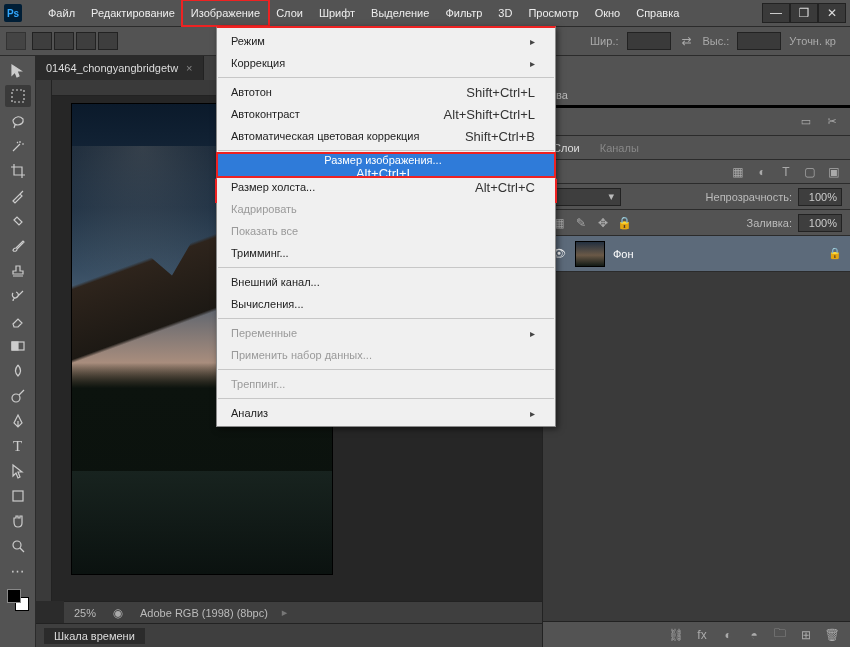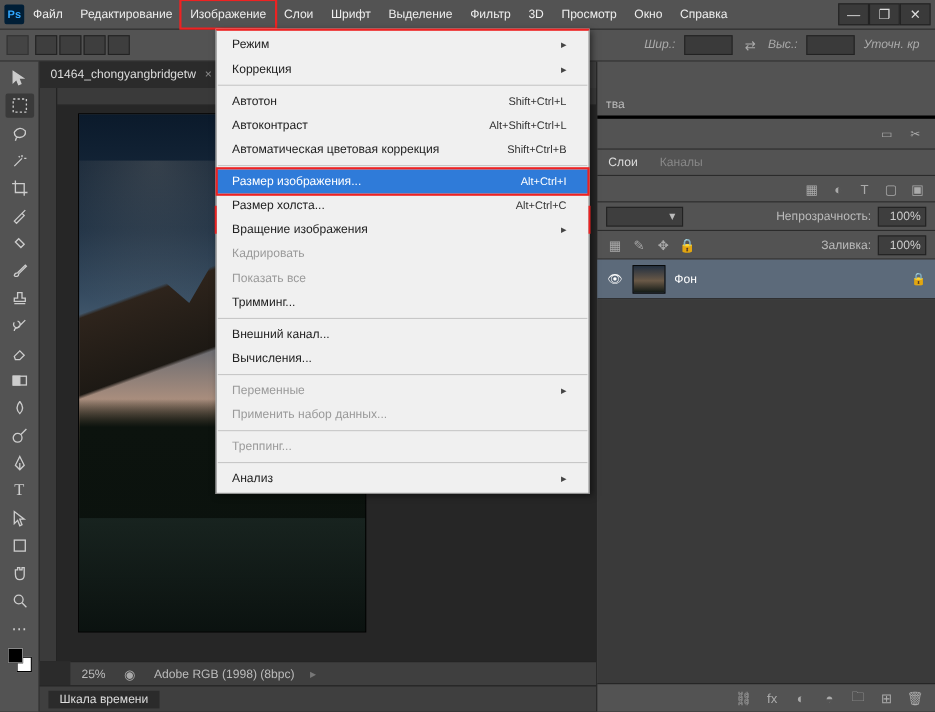--- a/index.html
+++ b/index.html
@@ -1,34 +1,34 @@
 <!DOCTYPE html>
 <html><head>
 <meta charset="utf-8">
 <style>
   * { margin: 0; padding: 0; box-sizing: border-box; font-family: Tahoma, Arial, sans-serif; font-size: 11px; user-select: none; }
   body { background: #2b2b2b; width: 850px; height: 647px; overflow: hidden; color: #ccc; }
   .app { width: 850px; height: 647px; background: #535353; display: flex; flex-direction: column; }
 
   
   .titlebar { height: 26px; background: #535353; display: flex; align-items: center; padding: 0 4px; }
-  .ps-logo { width: 18px; height: 18px; background: #001e36; color: #31a8ff; font-weight: bold; font-size: 10px; display: flex; align-items: center; justify-content: center; border-radius: 2px; margin-right: 0; }
+  .ps-logo { width: 18px; height: 18px; background: #001e36; color: #31a8ff; font-weight: bold; font-size: 10px; display: flex; align-items: center; justify-content: center; border-radius: 2px; margin-right: 18px; }
   .menu { display: flex; align-items: center; height: 100%; }
   .menu-item { padding: 0 8px; height: 100%; display: flex; align-items: center; color: #eee; cursor: default; white-space: nowrap; }
   .menu-item.active { position: relative; }
   .menu-active-box { position: absolute; border: 2px solid #e22; left: -2px; right: -2px; top: -1px; bottom: -1px; pointer-events: none; }
   .win-controls { margin-left: auto; display: flex; gap: 0; }
   .win-btn { width: 28px; height: 20px; background: #3a3a3a; color: #ddd; display: flex; align-items: center; justify-content: center; border: 1px solid #222; font-size: 12px; }
 
   
   .optionsbar { height: 30px; background: #535353; border-top: 1px solid #2b2b2b; border-bottom: 1px solid #2b2b2b; display: flex; align-items: center; padding: 0 6px; gap: 6px; color: #bbb; }
   .opt-chip { width: 20px; height: 18px; background: #444; border: 1px solid #333; }
   .opt-group { display: flex; gap: 2px; }
   .opt-mode { width: 20px; height: 18px; background: #3e3e3e; border: 1px solid #222; }
-  .opt-label { color: #aaa; font-style: italic; }
+  .opt-label { color: #aaa; }
   .opt-inp { width: 44px; height: 18px; background: #3a3a3a; border: 1px solid #222; color: #888; padding: 0 4px; }
   .opt-far { margin-left: auto; display: flex; align-items: center; gap: 8px; padding-right: 8px; }
 
   
   .mainrow { flex: 1; display: flex; min-height: 0; background: #2b2b2b; }
 
   .toolbox { width: 36px; background: #535353; display: flex; flex-direction: column; align-items: center; padding-top: 4px; gap: 3px; border-right: 1px solid #2b2b2b; }
   .tool { width: 26px; height: 22px; display: flex; align-items: center; justify-content: center; color: #ccc; border-radius: 2px; font-size: 14px; }
   .tool.sel { background: #3a3a3a; }
   .tool svg { width: 16px; height: 16px; stroke: #ccc; fill: none; stroke-width: 1.2; }
@@ -67,29 +67,29 @@
 
   .layer-row { height: 36px; background: #5c6a7a; display: flex; align-items: center; gap: 8px; padding: 0 8px; color: #fff; border-bottom: 1px solid #2b2b2b; }
   .layer-eye { width: 16px; height: 16px; display: flex; align-items: center; justify-content: center; }
   .layer-thumb { width: 30px; height: 26px; background: linear-gradient(to bottom, #233040 0, #6a5947 55%, #121a16 100%); border: 1px solid #000; }
   .layer-lock { margin-left: auto; color: #ddd; }
 
   .rp-spacer { flex: 1; background: #3a3a3a; }
   .rp-footer { height: 26px; display: flex; align-items: center; gap: 10px; padding: 0 10px; border-top: 1px solid #222; justify-content: flex-end; }
 
   
-  .dropdown { position: absolute; left: 196px; top: 26px; width: 340px; background: #f0f0f0; color: #222; border: 1px solid #8a8a8a; box-shadow: 2px 2px 6px rgba(0,0,0,.5); z-index: 100; padding: 2px 0; border-top-color: #e22; border-top-width: 2px; }
+  .dropdown { position: absolute; left: 216px; top: 26px; width: 340px; background: #f0f0f0; color: #222; border: 1px solid #8a8a8a; box-shadow: 2px 2px 6px rgba(0,0,0,.5); z-index: 100; padding: 2px 0; border-top-color: #e22; border-top-width: 2px; }
   .dropdown::before { content: ""; position: absolute; left: -2px; right: -2px; top: -2px; bottom: -2px; border: 2px solid #e22; border-top: none; pointer-events: none; clip-path: polygon(0 38%, 100% 38%, 100% 44%, 0 44%); }
   .dd-item { height: 22px; display: flex; align-items: center; padding: 0 20px 0 14px; justify-content: space-between; white-space: nowrap; }
   .dd-item.sub::after { content: "▸"; color: #444; font-size: 10px; }
   .dd-item.disabled { color: #9a9a9a; }
   .dd-sep { height: 1px; background: #c7c7c7; margin: 3px 1px; }
-  .dd-item.hl { background: #2f7bd9; color: #fff; position: relative; }
+  .dd-item.hl { background: #2f7bd9; color: #fff; position: relative; flex-direction: column; }
   .dd-item.hl.redbox::before { content: ""; position: absolute; left: -1px; right: -1px; top: -2px; bottom: -2px; border: 2px solid #e22; pointer-events: none; }
-  .dd-sc { color: #333; font-size: 10px; }
+  .dd-sc { color: #333; font-size: 13px; }
   .dd-item.hl .dd-sc { color: #fff; }
 
   
   .bottompanel { height: 24px; background: #3f3f3f; display: flex; align-items: center; padding: 0 8px; color: #ddd; border-top: 1px solid #222; }
   .bottompanel .tab { background: #2b2b2b; padding: 2px 10px; }
 </style>
 </head>
 <body>
 
 <div class="app">
@@ -353,23 +353,20 @@
       </div>
       <div class="dd-sep"></div>
       <div class="dd-item hl redbox">
         <span>Размер изображения...</span>
         <span class="dd-sc">Alt+Ctrl+I</span>
       </div>
       <div class="dd-item">
         <span>Размер холста...</span>
         <span class="dd-sc">Alt+Ctrl+C</span>
       </div>
-      <div class="dd-item sub">
-        <span>Вращение изображения</span>
-      </div>
       <div class="dd-item disabled">
         <span>Кадрировать</span>
       </div>
       <div class="dd-item disabled">
         <span>Показать все</span>
       </div>
       <div class="dd-item">
         <span>Тримминг...</span>
       </div>
       <div class="dd-sep"></div>

